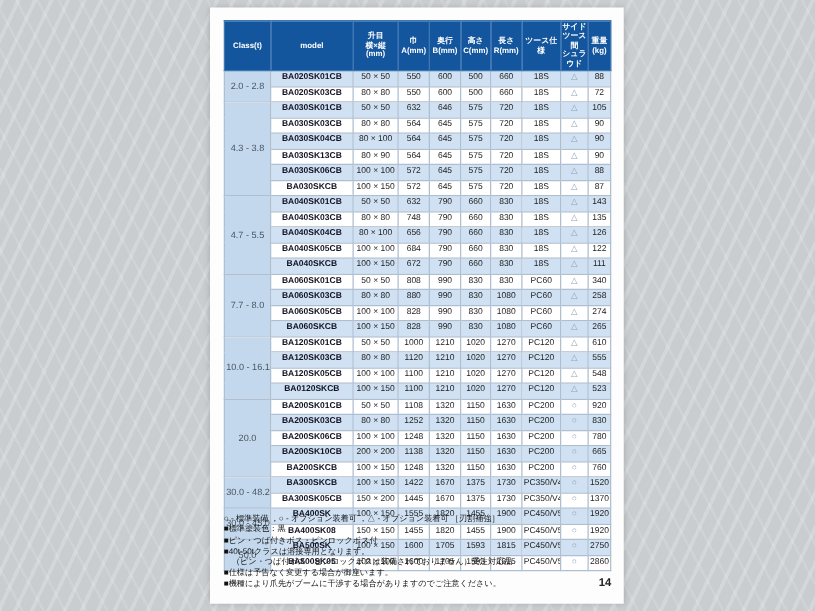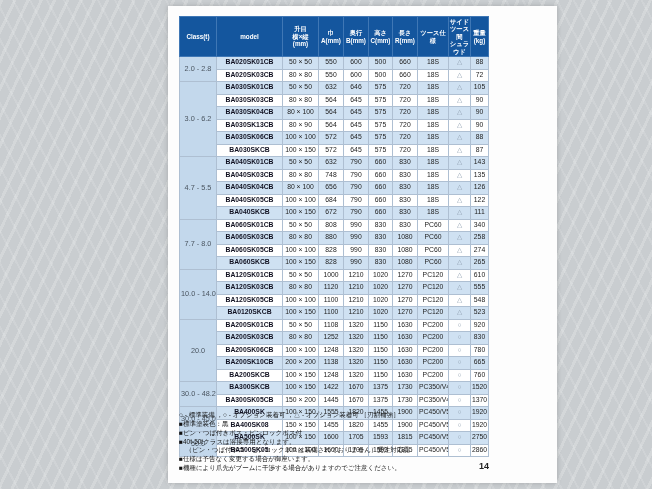--- a/index.html
+++ b/index.html
@@ -9,21 +9,21 @@
     background:#c9cdd0;
   }
   .stage{
     position:absolute;inset:0;
     background:
       repeating-linear-gradient(115deg, rgba(255,255,255,.20) 0 3px, rgba(255,255,255,0) 3px 12px),
       repeating-linear-gradient(62deg, rgba(255,255,255,.12) 0 2px, rgba(255,255,255,0) 2px 15px),
       #c9cdd0;
   }
   .doc-page{
-    position:absolute;left:168px;top:6px;width:389px;height:477px;
+    position:absolute;left:168px;top:6px;width:331px;height:477px;
     background:#fdfdfd;box-shadow:0 0 5px rgba(0,0,0,.18);
   }
   table.spec{
     position:absolute;left:11px;top:10px;width:309px;
     border-collapse:collapse;table-layout:fixed;
     border:1px solid var(--border,#aebfd2);
   }
   th{
     background:var(--header-bg,#14569e);color:var(--header-text,#fff);
     font-weight:bold;font-size:6.3px;line-height:1.18;
@@ -115,21 +115,21 @@
             <td>80 × 80</td>
             <td>550</td>
             <td>600</td>
             <td>500</td>
             <td>660</td>
             <td>18S</td>
             <td class="symbol">△</td>
             <td>72</td>
           </tr>
           <tr class="alt group-start">
-            <td rowspan="6" class="class-cell">3.0 - 6.2</td>
+            <td rowspan="6" class="class-cell">4.3 - 3.8</td>
             <td class="model">BA030SK01CB</td>
             <td>50 × 50</td>
             <td>632</td>
             <td>646</td>
             <td>575</td>
             <td>720</td>
             <td>18S</td>
             <td class="symbol">△</td>
             <td>105</td>
           </tr>
@@ -283,21 +283,21 @@
             <td>100 × 150</td>
             <td>828</td>
             <td>990</td>
             <td>830</td>
             <td>1080</td>
             <td>PC60</td>
             <td class="symbol">△</td>
             <td>265</td>
           </tr>
           <tr class="plain group-start">
-            <td rowspan="4" class="class-cell">10.0 - 14.0</td>
+            <td rowspan="4" class="class-cell">10.0 - 16.1</td>
             <td class="model">BA120SK01CB</td>
             <td>50 × 50</td>
             <td>1000</td>
             <td>1210</td>
             <td>1020</td>
             <td>1270</td>
             <td>PC120</td>
             <td class="symbol">△</td>
             <td>610</td>
           </tr>

